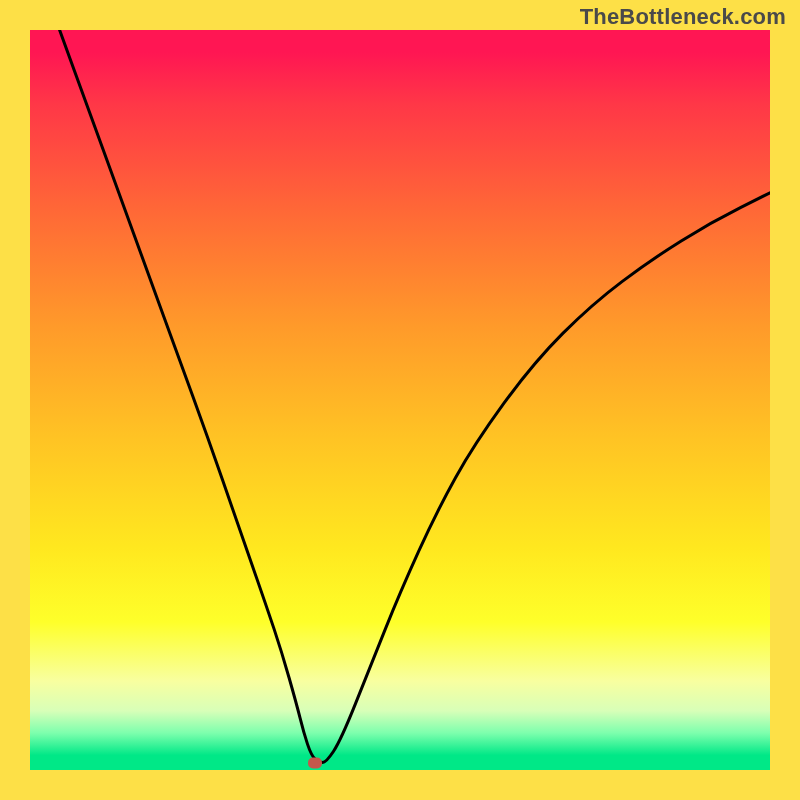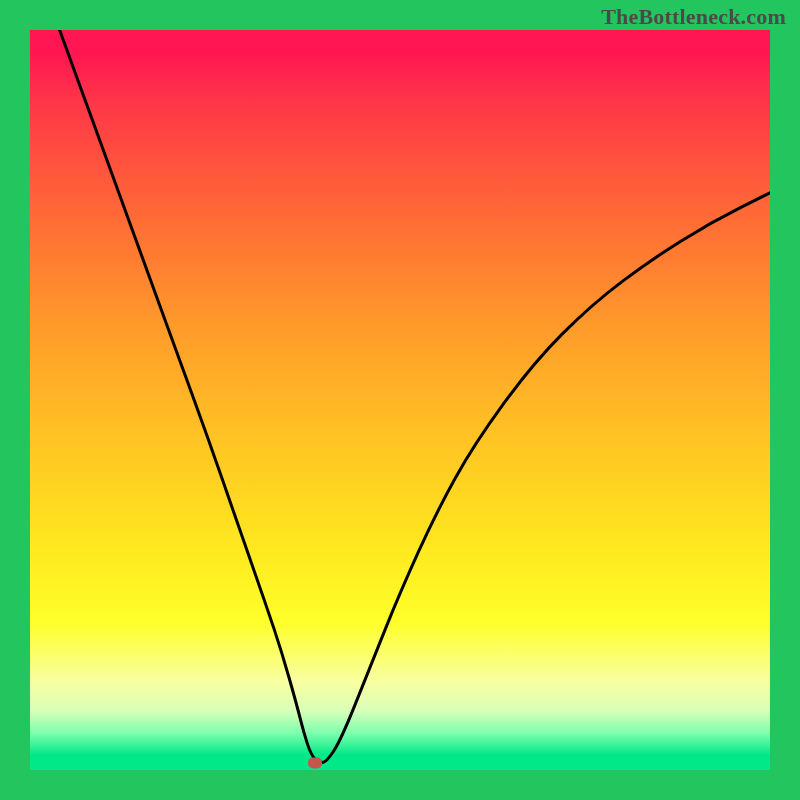--- a/index.html
+++ b/index.html
@@ -7,22 +7,21 @@
     padding: 0;
     width: 800px;
     height: 800px;
     background: #000;
     font-family: Arial, Helvetica, sans-serif;
   }
   .frame {
     position: relative;
     width: 800px;
     height: 800px;
-    background: #22c55e;
-    font-family: Liberation Serif, serif;
+    background: #fde047;
   }
   .watermark {
     position: absolute;
     top: 4px;
     right: 14px;
     color: #4a4a4a;
     font-size: 22px;
     font-weight: 600;
     letter-spacing: 0.2px;
     z-index: 5;

